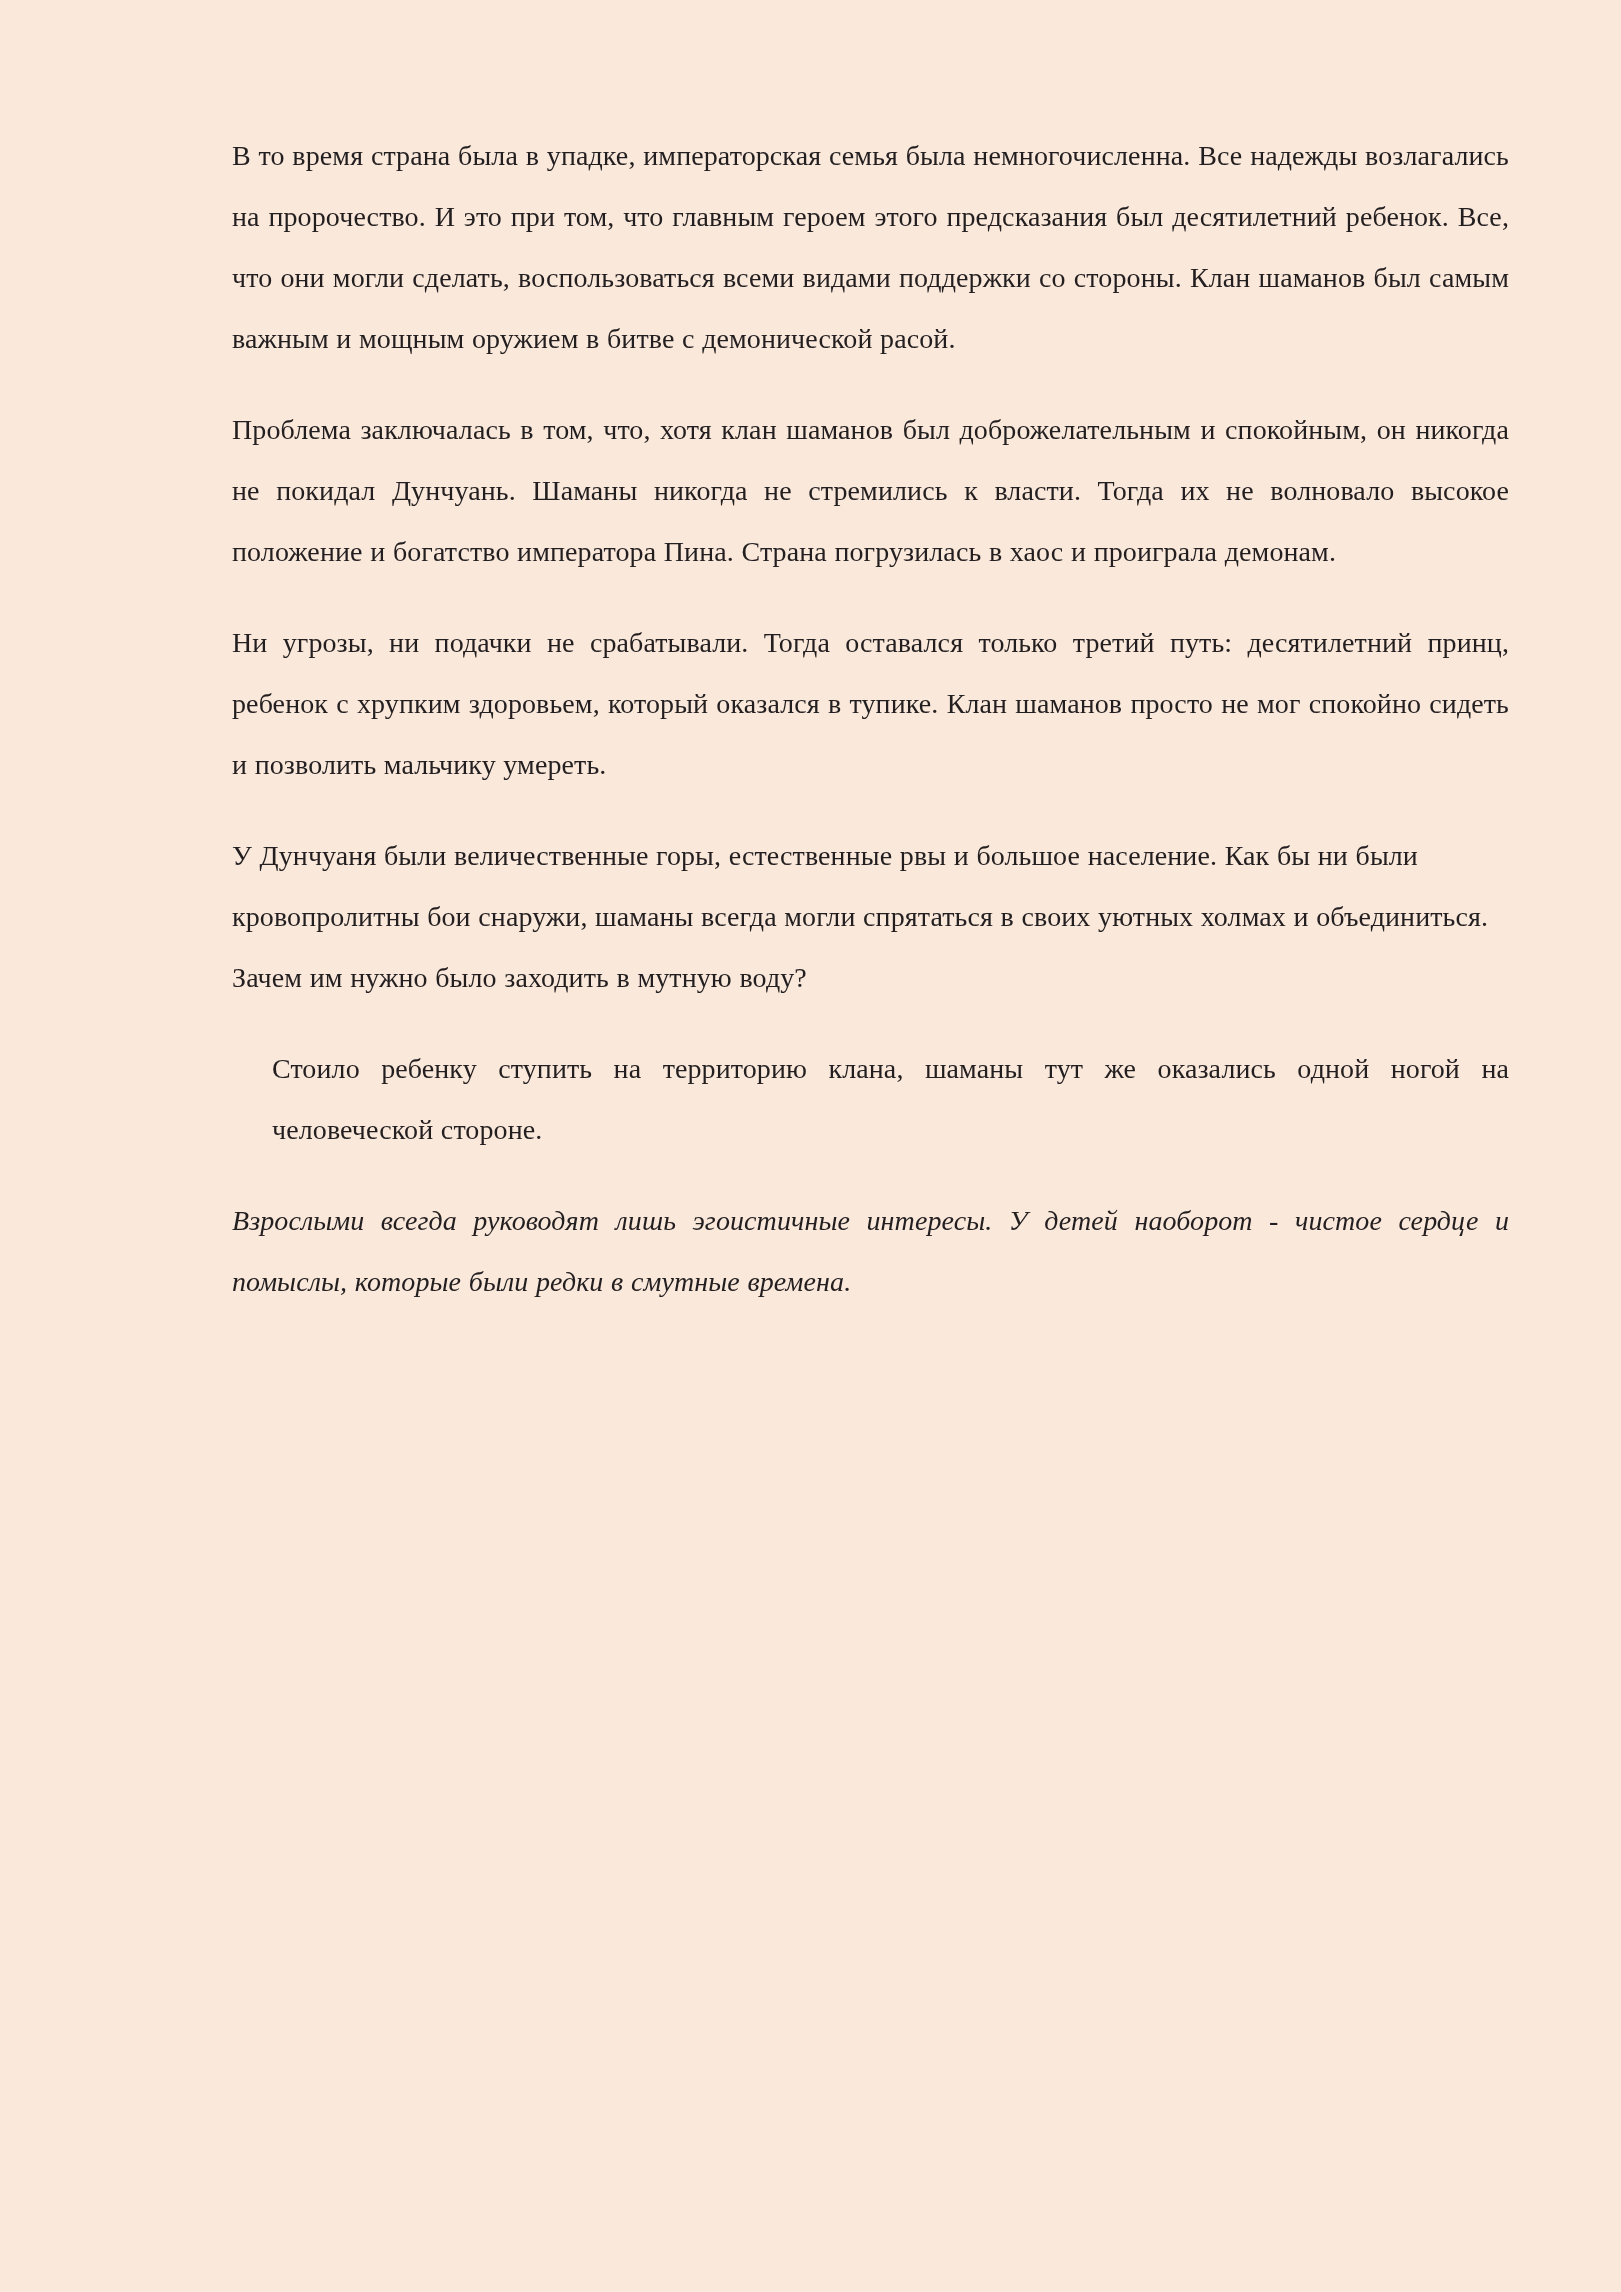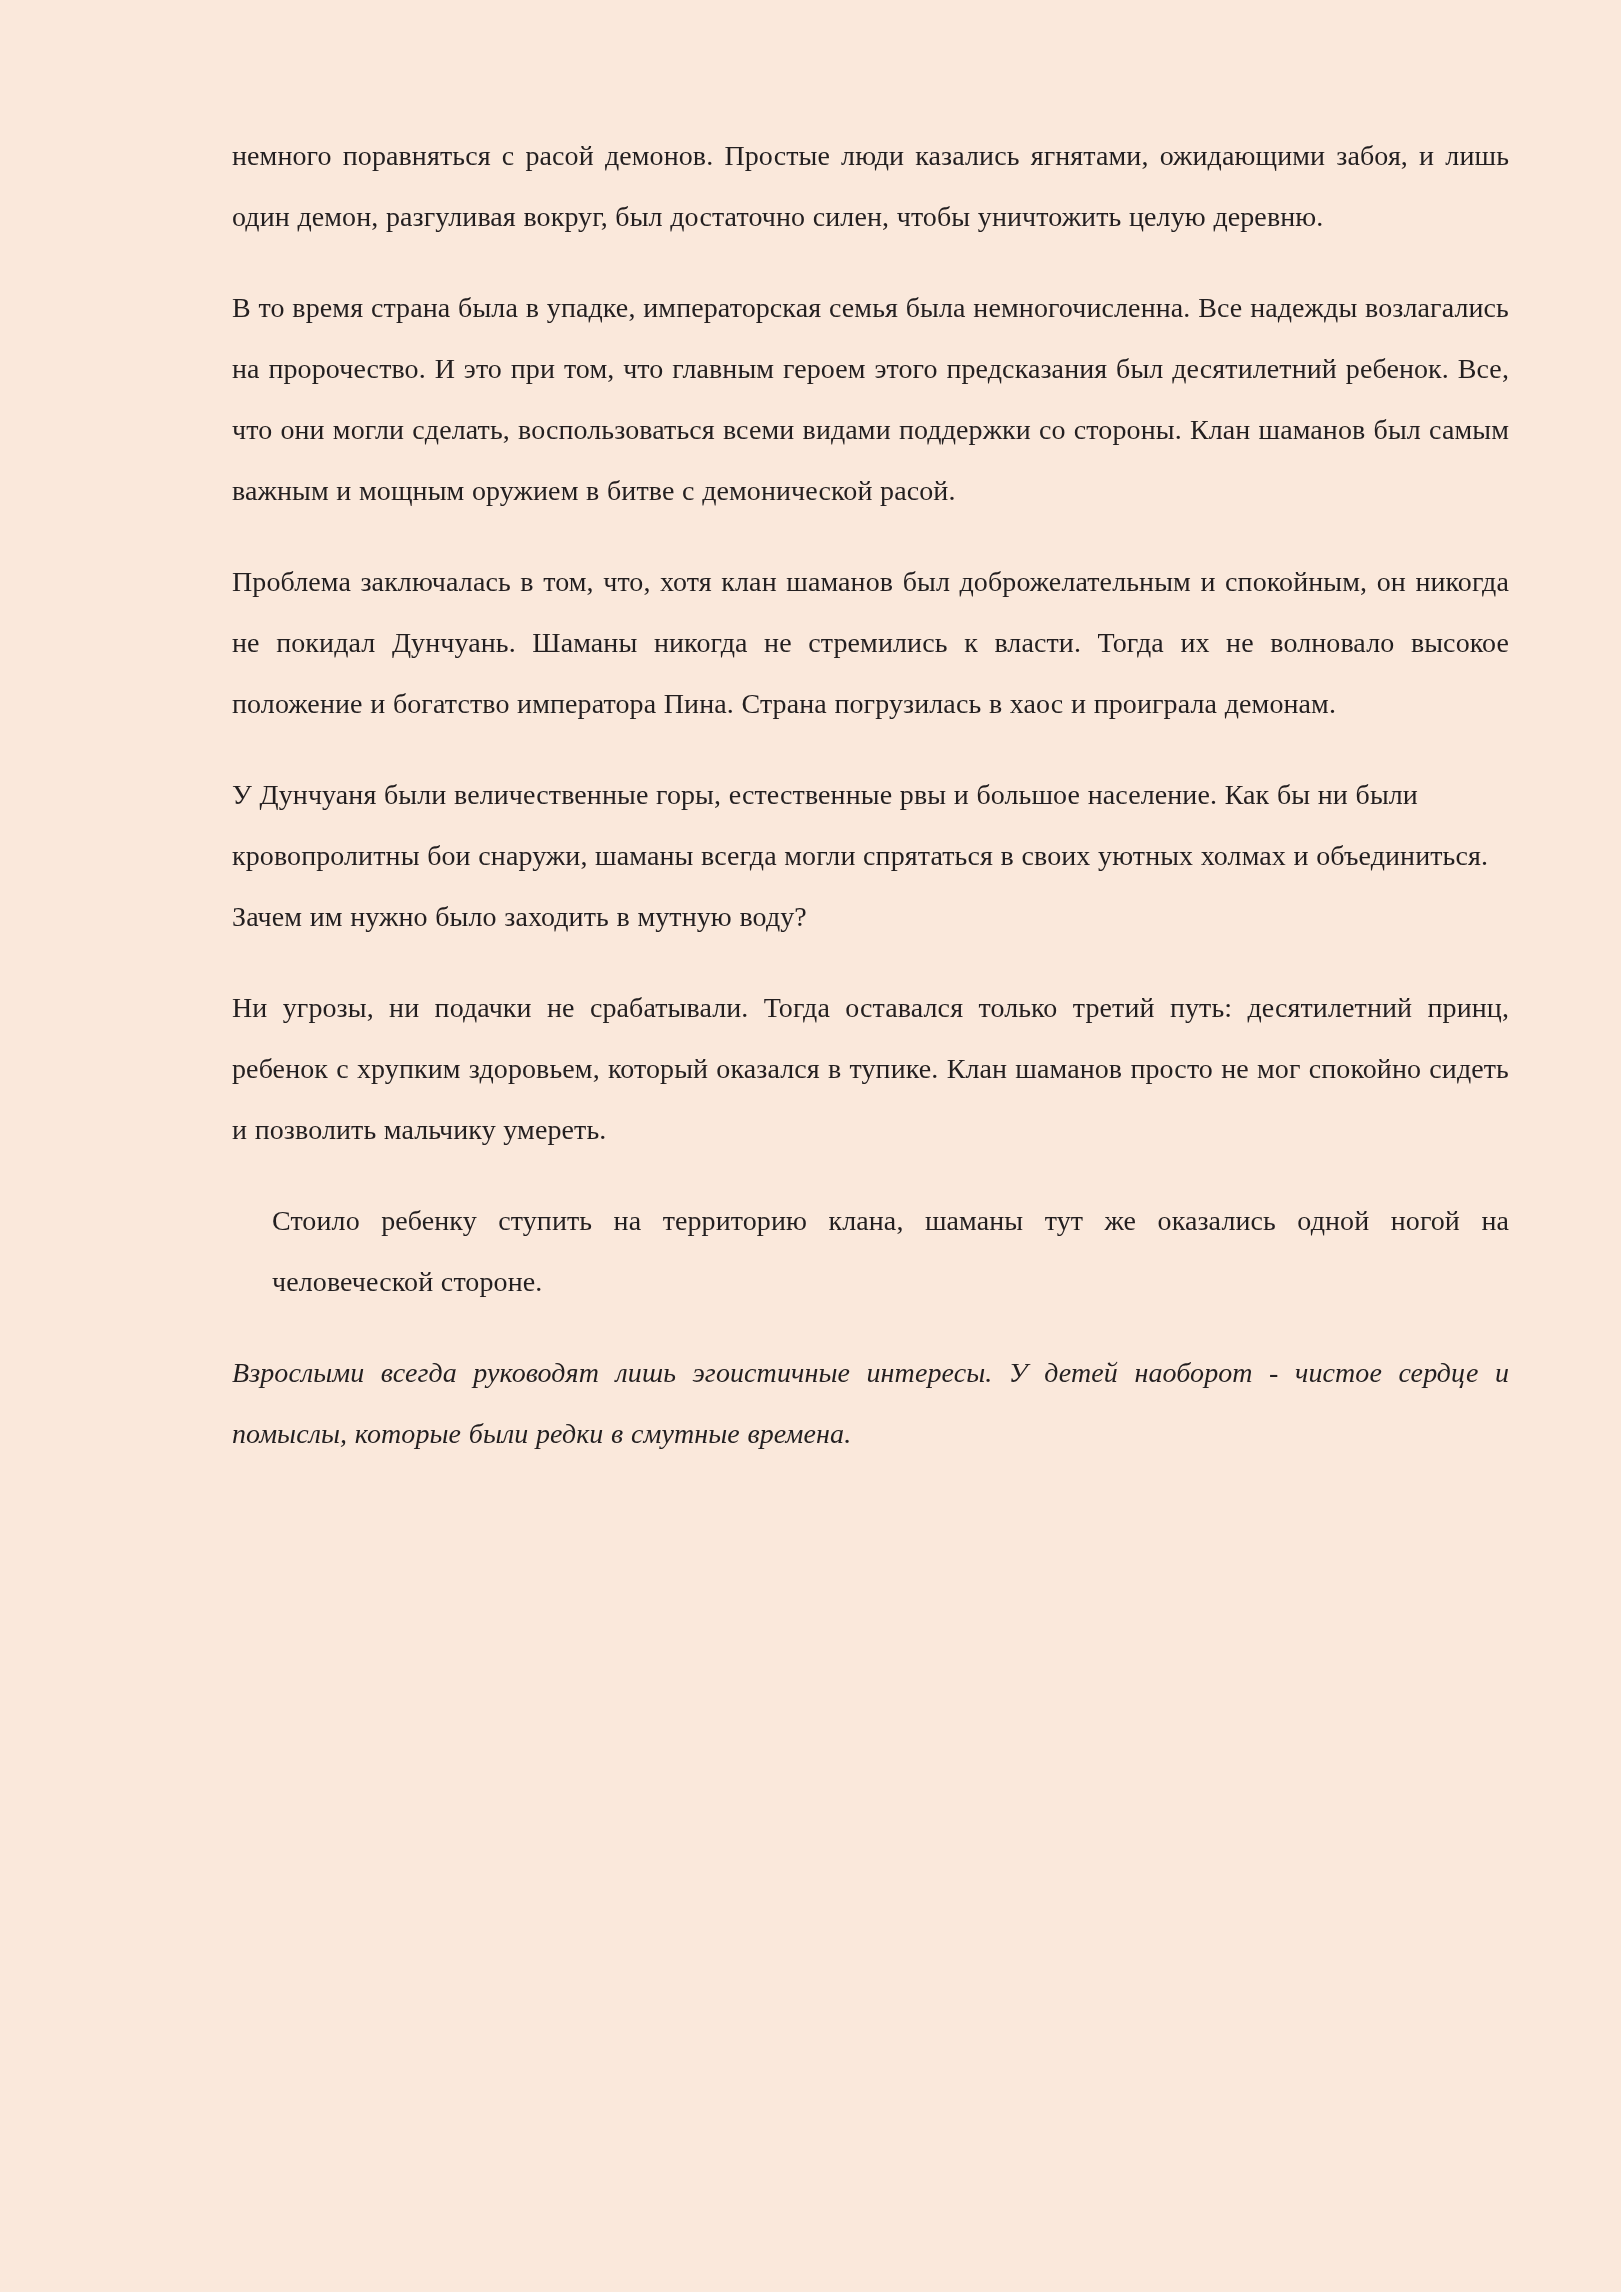--- a/index.html
+++ b/index.html
@@ -51,23 +51,22 @@
   .para.align-left {
     text-align: left;
   }
 </style>
 </head>
 <body style="background: rgb(250, 232, 219); color: rgb(35, 31, 32);">
 
 <div class="page" style="background: rgb(250, 232, 219);">
   <div class="text-column">
 
-    <p class="para" style="text-align: justify;">немного поравняться с расой демонов. Простые люди казались ягнятами, ожидающими забоя, и лишь один демон, разгуливая вокруг, был достаточно силен, чтобы уничтожить целую деревню.</p>
     <p class="para" style="text-align: justify;">В то время страна была в упадке, императорская семья была немногочисленна. Все надежды возлагались на пророчество. И это при том, что главным героем этого предсказания был десятилетний ребенок. Все, что они могли сделать, воспользоваться всеми видами поддержки со стороны. Клан шаманов был самым важным и мощным оружием в битве с демонической расой.</p>
     <p class="para" style="text-align: justify;">Проблема заключалась в том, что, хотя клан шаманов был доброжелательным и спокойным, он никогда не покидал Дунчуань. Шаманы никогда не стремились к власти. Тогда их не волновало высокое положение и богатство императора Пина. Страна погрузилась в хаос и проиграла демонам.</p>
+    <p class="para" style="text-align: justify;">Ни угрозы, ни подачки не срабатывали. Тогда оставался только третий путь: десятилетний принц, ребенок с хрупким здоровьем, который оказался в тупике. Клан шаманов просто не мог спокойно сидеть и позволить мальчику умереть.</p>
     <p class="para align-left" style="text-align: left;">У Дунчуаня были величественные горы, естественные рвы и большое население. Как бы ни были кровопролитны бои снаружи, шаманы всегда могли спрятаться в своих уютных холмах и объединиться. Зачем им нужно было заходить в мутную воду?</p>
-    <p class="para" style="text-align: justify;">Ни угрозы, ни подачки не срабатывали. Тогда оставался только третий путь: десятилетний принц, ребенок с хрупким здоровьем, который оказался в тупике. Клан шаманов просто не мог спокойно сидеть и позволить мальчику умереть.</p>
     <p class="para" style="text-align: justify; margin-left: 40px;">Стоило ребенку ступить на территорию клана, шаманы тут же оказались одной ногой на человеческой стороне.</p>
     <p class="para" style="text-align: justify; font-style: italic;">Взрослыми всегда руководят лишь эгоистичные интересы. У детей наоборот - чистое сердце и помыслы, которые были редки в смутные времена.</p>
 
   </div>
 </div>
 
 
 </body></html>

